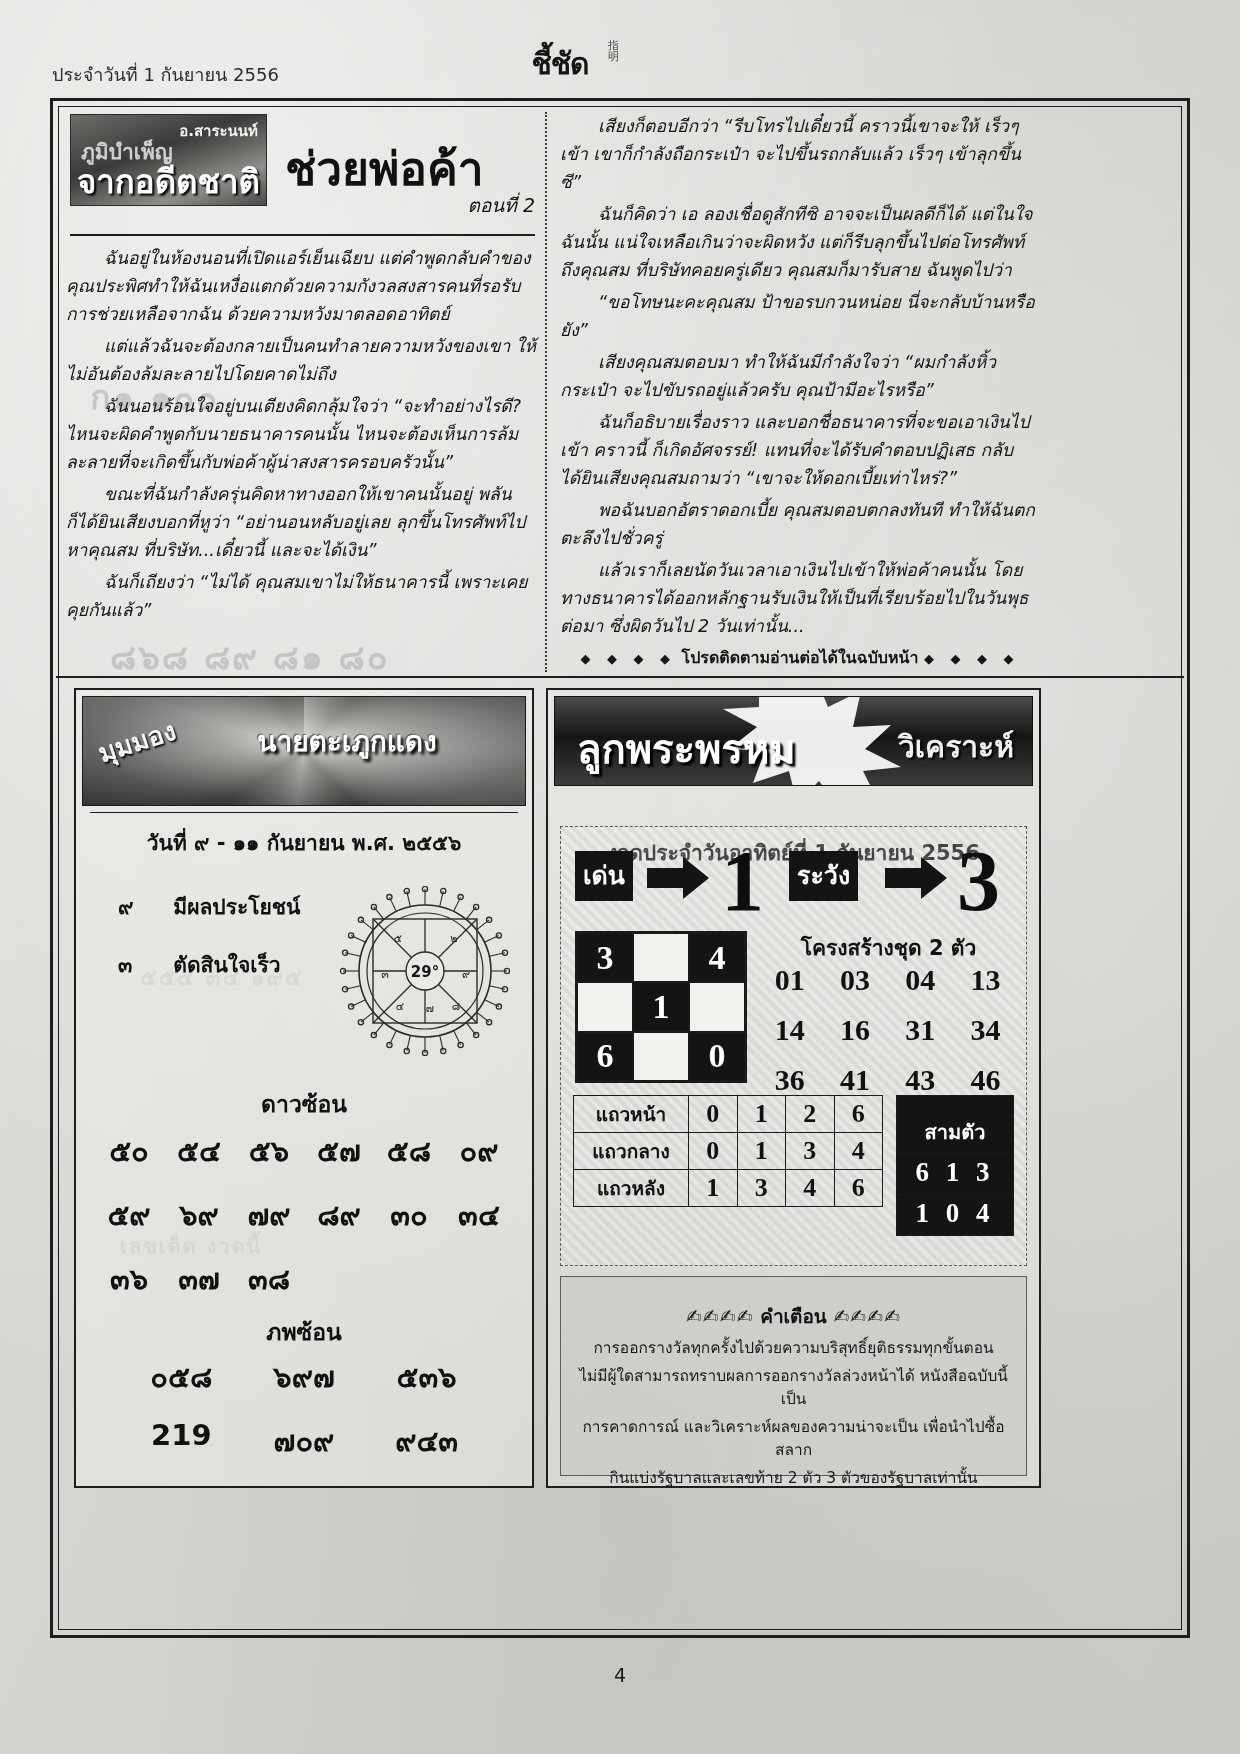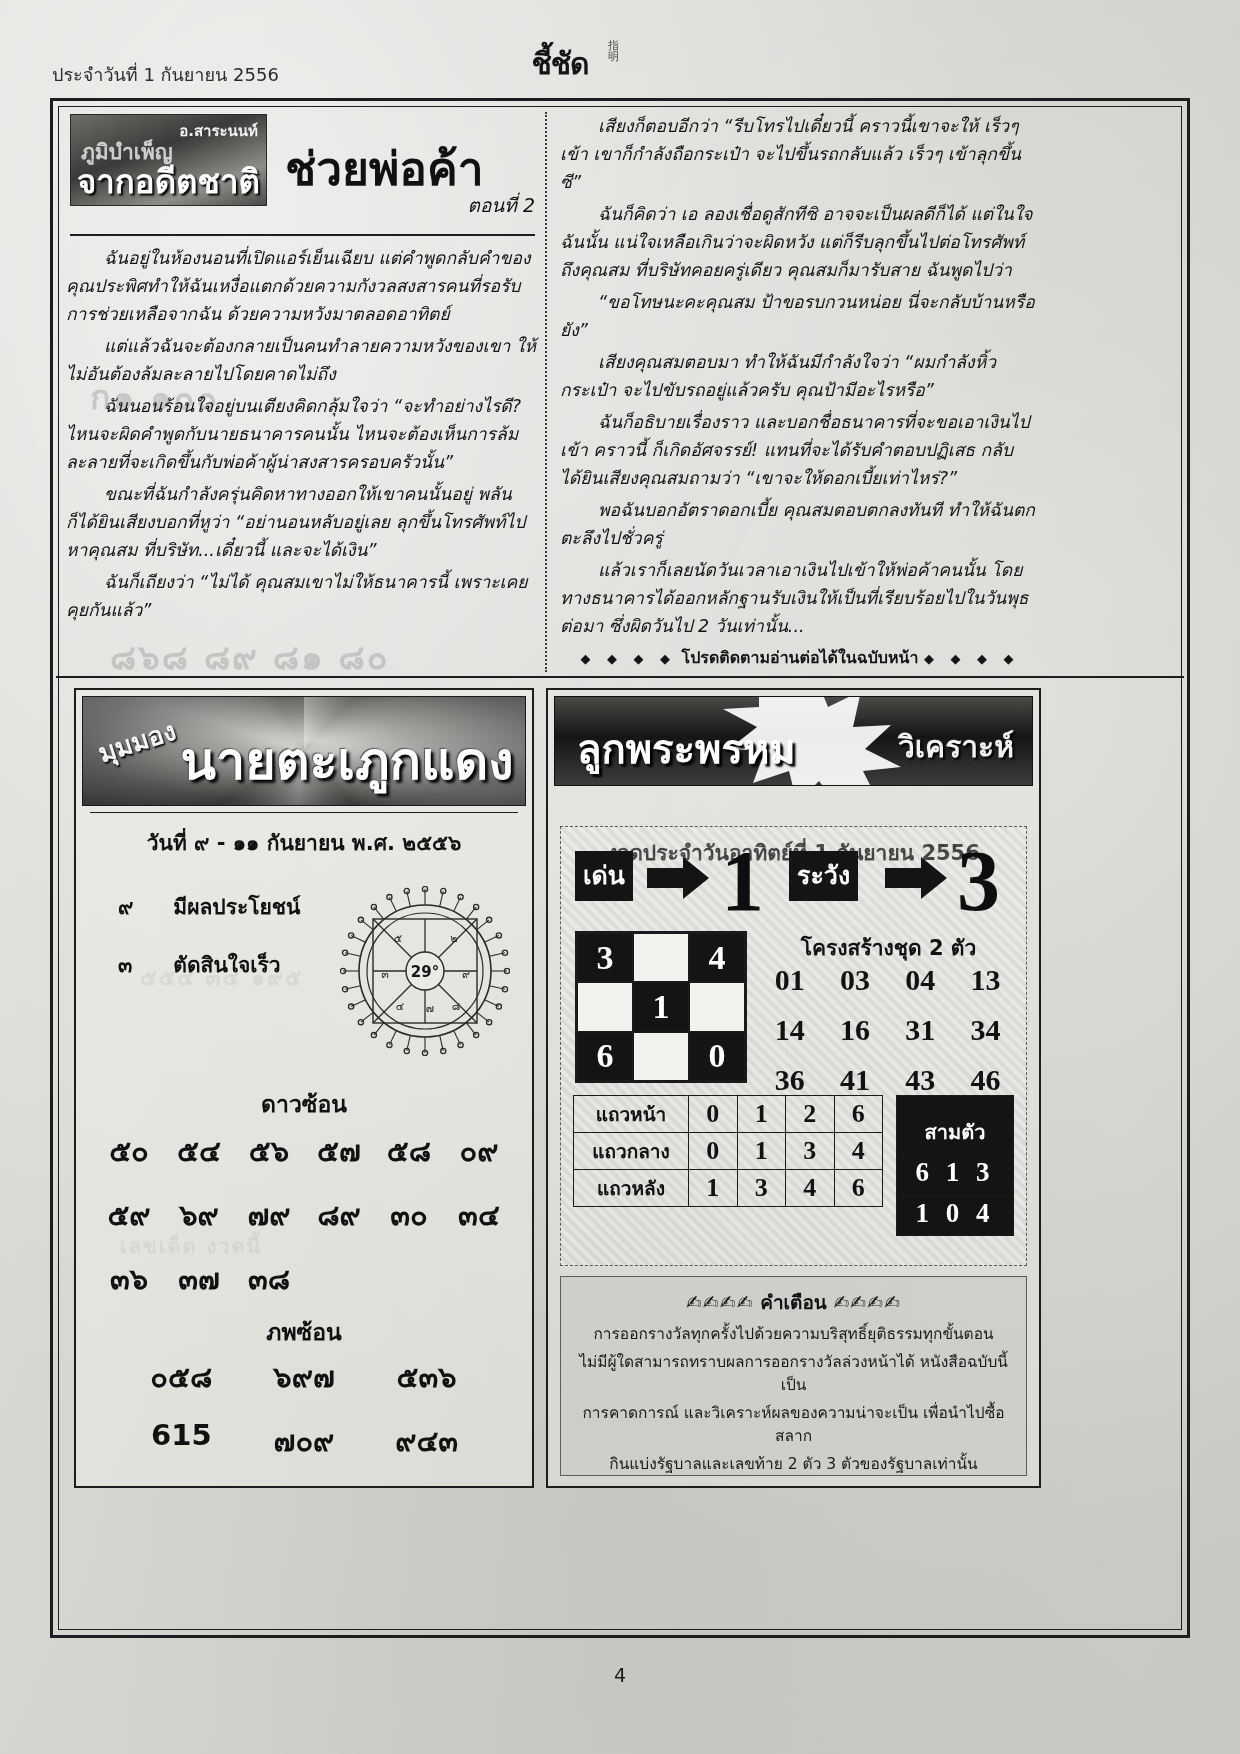--- a/index.html
+++ b/index.html
@@ -241,21 +241,21 @@
     font-weight: bold;
     transform: rotate(-18deg);
     text-shadow: 1px 2px 2px #000;
   }
   .boxL-banner .name {
     position: absolute;
     left: 96px; top: 22px;
     right: 10px;
     text-align: center;
     color: #ffffff;
-    font-size: 52px;
+    font-size: 28px;
     font-weight: bold;
     text-shadow: 3px 3px 3px #000, -1px -1px 1px #555;
   }
   .boxL-date {
     position: absolute;
     top: 136px;
     left: 0; right: 0;
     text-align: center;
     font-size: 21px;
     font-weight: bold;
@@ -482,21 +482,21 @@
     padding: 3px 0 6px;
   }
   .warnbox {
     position: absolute;
     left: 12px; right: 12px;
     top: 586px;
     bottom: 10px;
     background: rgba(200,200,196,0.65);
     border: 1px solid #5c5c5a;
     box-sizing: border-box;
-    padding: 10px 14px;
+    padding: 24px 14px;
   }
   .warn-title {
     text-align: center;
     font-size: 19px;
     font-weight: bold;
     color: #111;
     margin-bottom: 6px;
   }
   .warn-title .fl { letter-spacing: 1px; }
   .warnbox p {
@@ -696,21 +696,21 @@
       <span>๓๖</span>
       <span>๓๗</span>
       <span>๓๘</span>
     </div>
 
     <div class="sec-title" style="top:624px;">ภพซ้อน</div>
     <div class="numgrid g3" style="top:664px; left:44px; right:44px;">
       <span>๐๕๘</span>
       <span>๖๙๗</span>
       <span>๕๓๖</span>
-      <span>615</span>
+      <span>219</span>
       <span>๗๐๙</span>
       <span>๙๔๓</span>
     </div>
   </div>
 
   <div class="boxR">
     <div class="boxR-banner">
       <svg class="starburst" viewBox="0 0 200 130">
         <polygon points="100,0 113,32 146,16 138,52 176,50 150,74 186,92 148,96 164,128 128,112 122,130 104,106 82,128 74,96 38,108 50,76 14,74 42,52 8,34 44,32 44,4 76,22" fill="#ffffff" opacity="0.92"></polygon>
       </svg>

